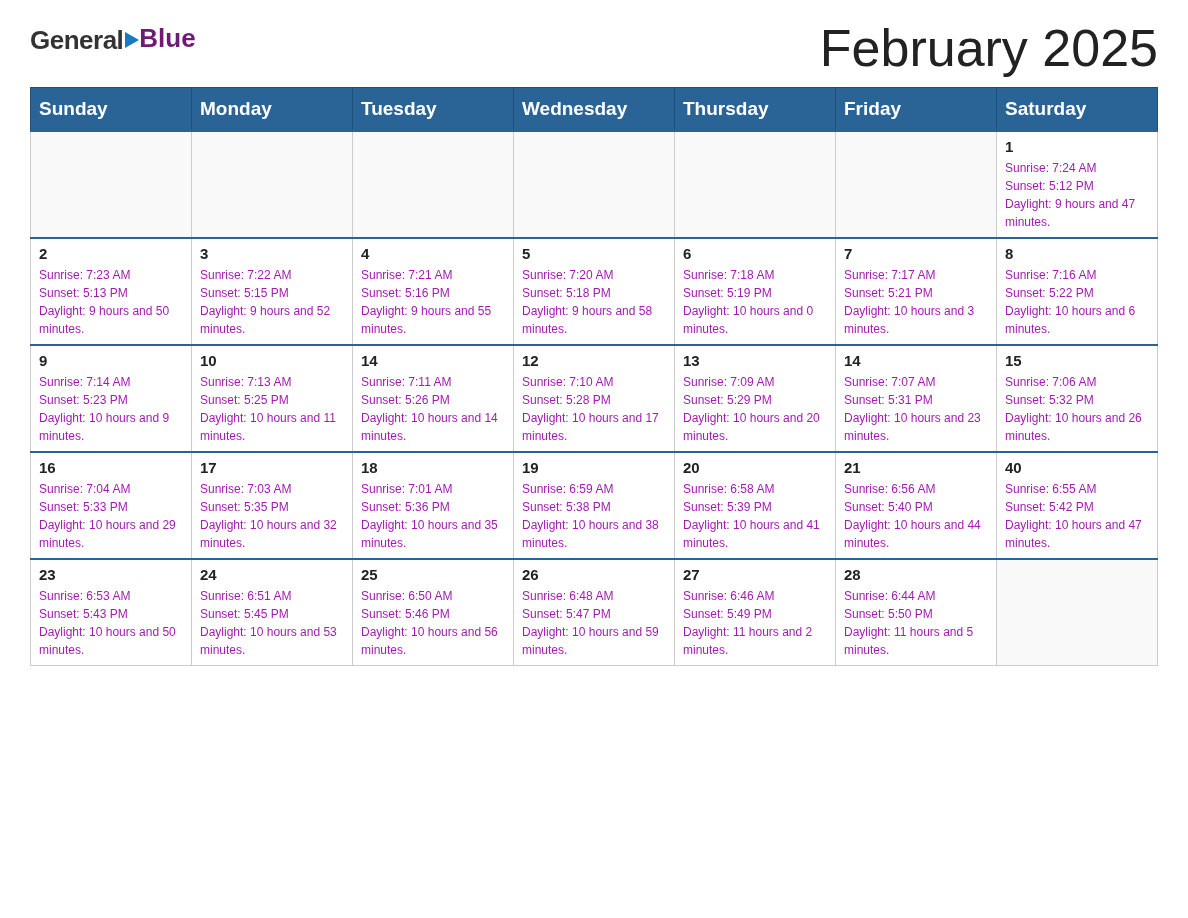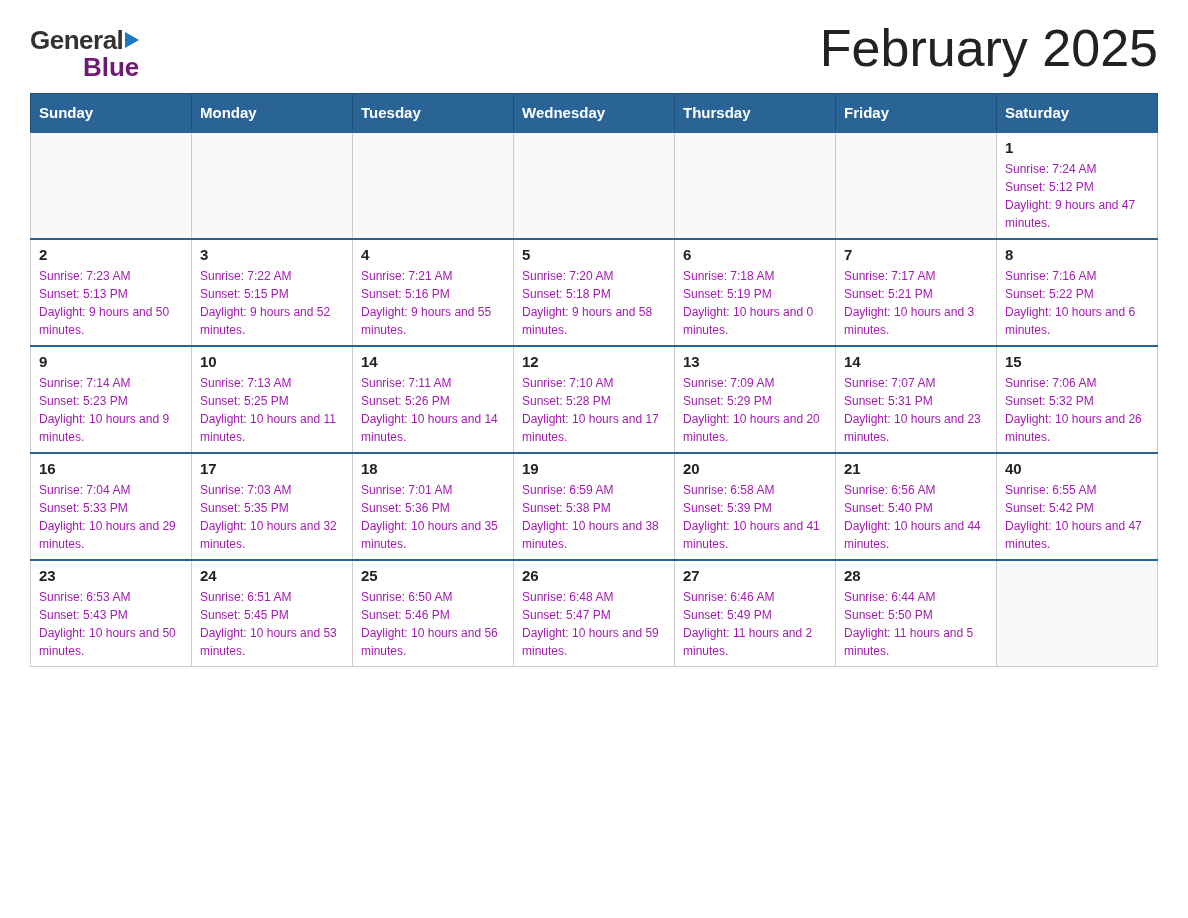--- a/index.html
+++ b/index.html
@@ -11,22 +11,22 @@
       min-height: 918px;
     }
     .header {
       display: flex;
       justify-content: space-between;
       align-items: flex-start;
       margin-bottom: 10px;
     }
     .logo {
       display: flex;
-      flex-direction: column;
-      align-items: flex-end;
+      flex-direction: row;
+      align-items: center;
       padding-top: 5px;
     }
     .title-block {
       text-align: right;
     }
     .title-block h1 {
       font-size: 52px;
       font-weight: normal;
       color: #222;
       line-height: 1.1;
@@ -38,21 +38,21 @@
       margin-top: 4px;
     }
     .calendar {
       width: 100%;
       border-collapse: collapse;
       margin-top: 10px;
     }
     .calendar thead tr th {
       background: #2a6496;
       color: #fff;
-      font-size: 15px;
+      font-size: 19px;
       font-weight: bold;
       padding: 10px 8px;
       text-align: left;
       border: 1px solid #1e4f78;
     }
     .calendar tbody tr td {
       vertical-align: top;
       border: 1px solid #ccc;
       border-top: 2px solid #2a6496;
       padding: 6px 8px;

